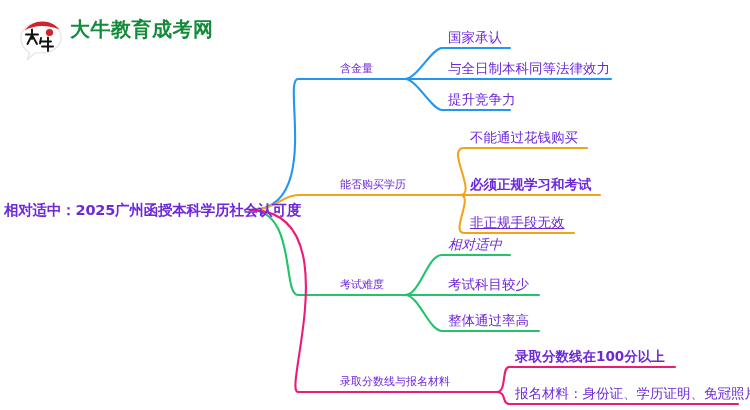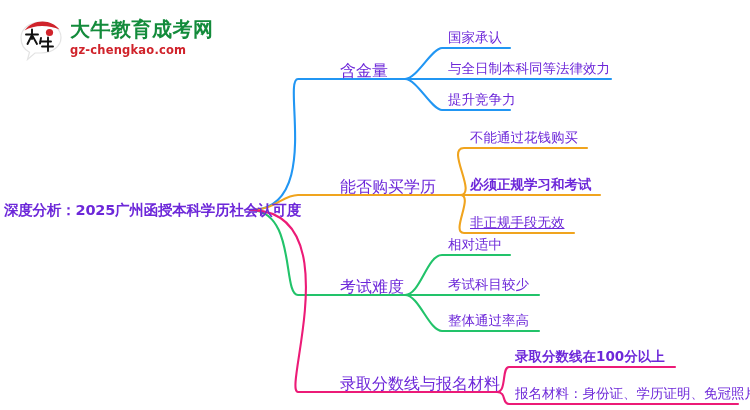--- a/index.html
+++ b/index.html
@@ -35,21 +35,21 @@
     color: #6d28d9;
     font-family: "DejaVu Sans", "Liberation Sans", sans-serif;
     line-height: 1;
   }
   .root-label {
     font-size: 14.5px;
     font-weight: 700;
     letter-spacing: -0.2px;
   }
   .branch-label {
-    font-size: 16px;
+    font-size: 11px;
     font-weight: 400;
   }
   .leaf-label {
     font-size: 13.5px;
     font-weight: 400;
   }
   
   #logo-block {
     position: absolute;
     left: 18px;
@@ -109,21 +109,20 @@
 
       <g fill="none" stroke="#111111" stroke-width="1.9" stroke-linecap="round">
         <path d="M23 21 L22 26.5"></path>
         <path d="M22.5 24.5 L33 24.5"></path>
         <path d="M24 29.5 L35 29.5"></path>
         <path d="M30 20.5 L30 34"></path>
       </g>
     </svg>
     <div id="logo-text-wrap">
       <div id="logo-title">大牛教育成考网</div>
-      <div id="logo-sub">gz-chengkao.com</div>
     </div>
   </div>
 
   <svg class="edges" viewBox="0 0 750 410">
     <g id="edge-group" fill="none" stroke-linecap="round">
         <path d="M 250 203 C 322.05 203 282 72 298 72 L 405 72" stroke="#2196f3" stroke-width="2.1" fill="none"></path>
         <path d="M 405 72 C 416.935 72 431.725 41 442 41 L 510 41" stroke="#2196f3" stroke-width="2.1" fill="none"></path>
         <path d="M 405 72 C 414.9 72 434.5 72 442 72 L 611 72" stroke="#2196f3" stroke-width="2.1" fill="none"></path>
         <path d="M 405 72 C 416.935 72 431.725 103 442 103 L 510 103" stroke="#2196f3" stroke-width="2.1" fill="none"></path>
         <path d="M 250 203 C 276 203 282 188 298 188 L 460 188" stroke="#f0a41e" stroke-width="2.1" fill="none"></path>
@@ -133,33 +132,33 @@
         <path d="M 250 203 C 296.75 203 282 288 298 288 L 405 288" stroke="#22c36a" stroke-width="2.1" fill="none"></path>
         <path d="M 405 288 C 420.4 288 427 248 442 248 L 510 248" stroke="#22c36a" stroke-width="2.1" fill="none"></path>
         <path d="M 405 288 C 414.9 288 434.5 288 442 288 L 539 288" stroke="#22c36a" stroke-width="2.1" fill="none"></path>
         <path d="M 405 288 C 418.86 288 429.1 324 442 324 L 539 324" stroke="#22c36a" stroke-width="2.1" fill="none"></path>
         <path d="M 250 203 C 350.1 203 282 385 298 385 L 497 385" stroke="#ec1b77" stroke-width="2.1" fill="none"></path>
         <path d="M 497 385 C 506.9 385 501.5 360 509 360 L 675 360" stroke="#ec1b77" stroke-width="2.1" fill="none"></path>
         <path d="M 497 385 C 506.9 385 501.5 397 509 397 L 738 397" stroke="#ec1b77" stroke-width="2.1" fill="none"></path>
       </g>
   </svg>
 
-  <div class="node-label root-label" style="left:4px; top:196px;">深度分析：2025广州函授本科学历社会认可度</div>
+  <div class="node-label root-label" style="left:4px; top:196px;">相对适中：2025广州函授本科学历社会认可度</div>
 
   <div id="label-layer">
       <div class="node-label branch-label" style="left: 340px; top: 56px;">含金量</div>
       <div class="node-label leaf-label" style="left: 448px; top: 24px;">国家承认</div>
       <div class="node-label leaf-label" style="left: 448px; top: 55px; text-align: center;">与全日制本科同等法律效力</div>
       <div class="node-label leaf-label" style="left: 448px; top: 86px;">提升竞争力</div>
       <div class="node-label branch-label" style="left: 340px; top: 172px;">能否购买学历</div>
       <div class="node-label leaf-label" style="left: 470px; top: 124px;">不能通过花钱购买</div>
       <div class="node-label leaf-label" style="left: 470px; top: 171px; font-weight: bold;">必须正规学习和考试</div>
       <div class="node-label leaf-label" style="left: 470px; top: 209px; text-decoration: underline;">非正规手段无效</div>
       <div class="node-label branch-label" style="left: 340px; top: 272px;">考试难度</div>
-      <div class="node-label leaf-label" style="left: 448px; top: 231px;">相对适中</div>
+      <div class="node-label leaf-label" style="left: 448px; top: 231px; font-style: italic;">相对适中</div>
       <div class="node-label leaf-label" style="left: 448px; top: 271px;">考试科目较少</div>
       <div class="node-label leaf-label" style="left: 448px; top: 307px; text-align: right;">整体通过率高</div>
       <div class="node-label branch-label" style="left: 340px; top: 369px; text-align: center;">录取分数线与报名材料</div>
       <div class="node-label leaf-label" style="left: 515px; top: 343px; font-weight: bold;">录取分数线在100分以上</div>
       <div class="node-label leaf-label" style="left: 515px; top: 380px;">报名材料：身份证、学历证明、免冠照片</div>
     </div>
 
 </div>
 
 </body></html>

